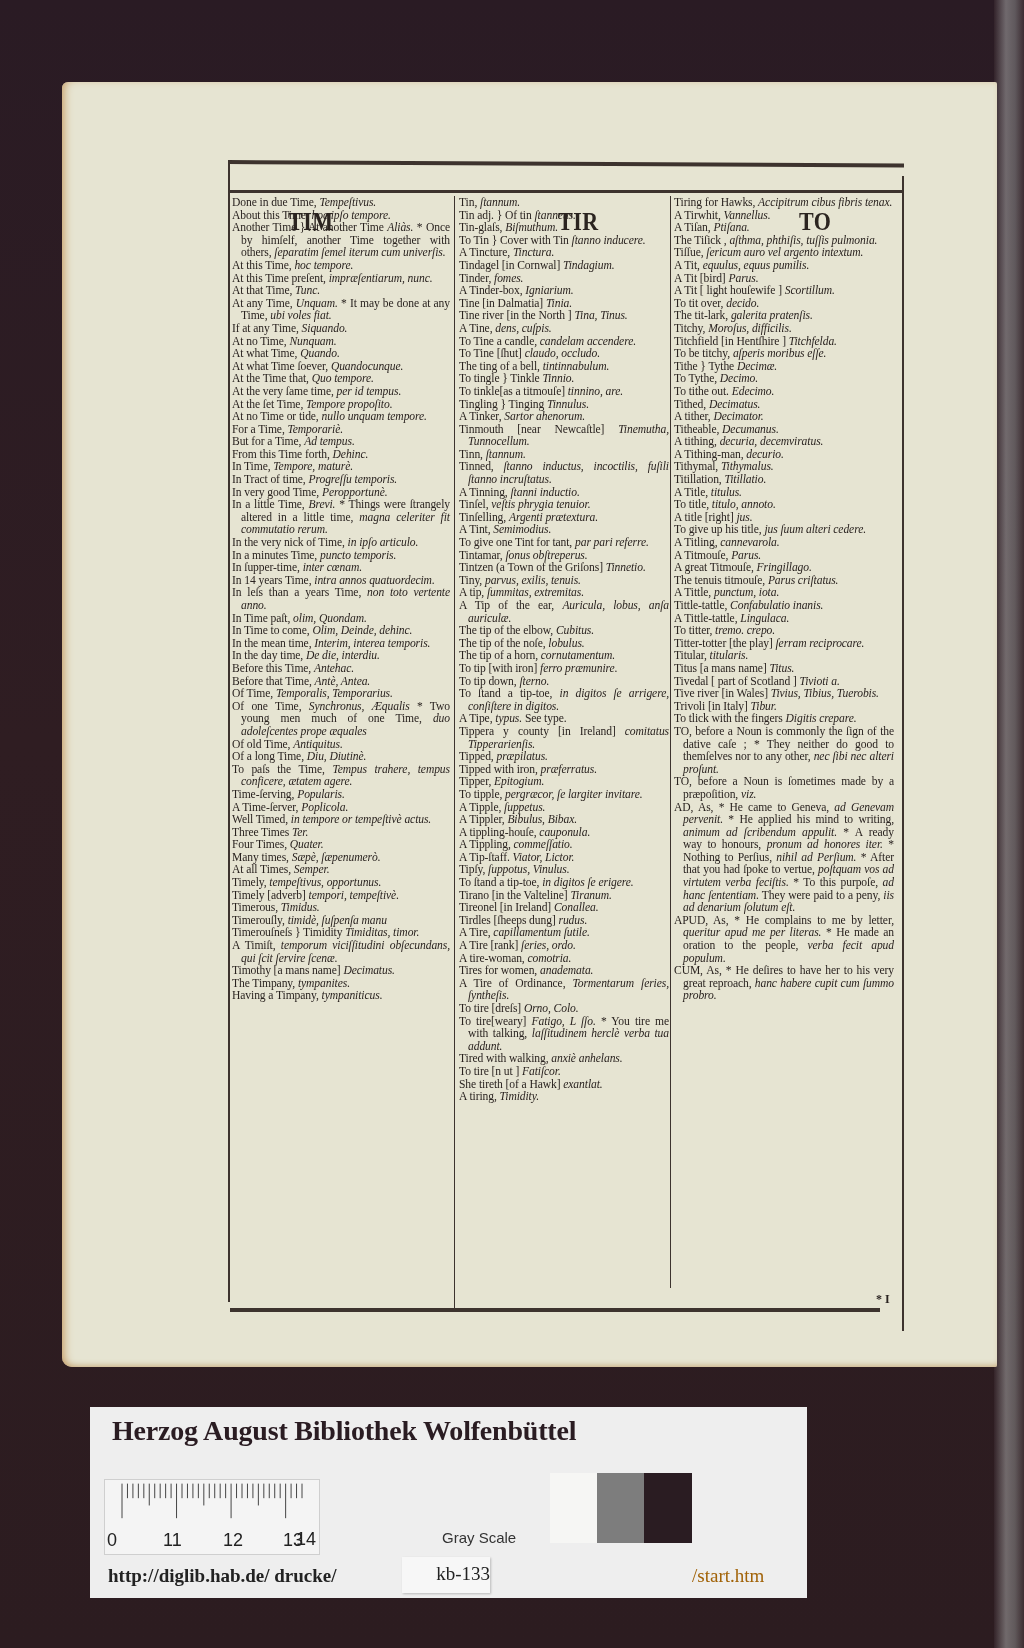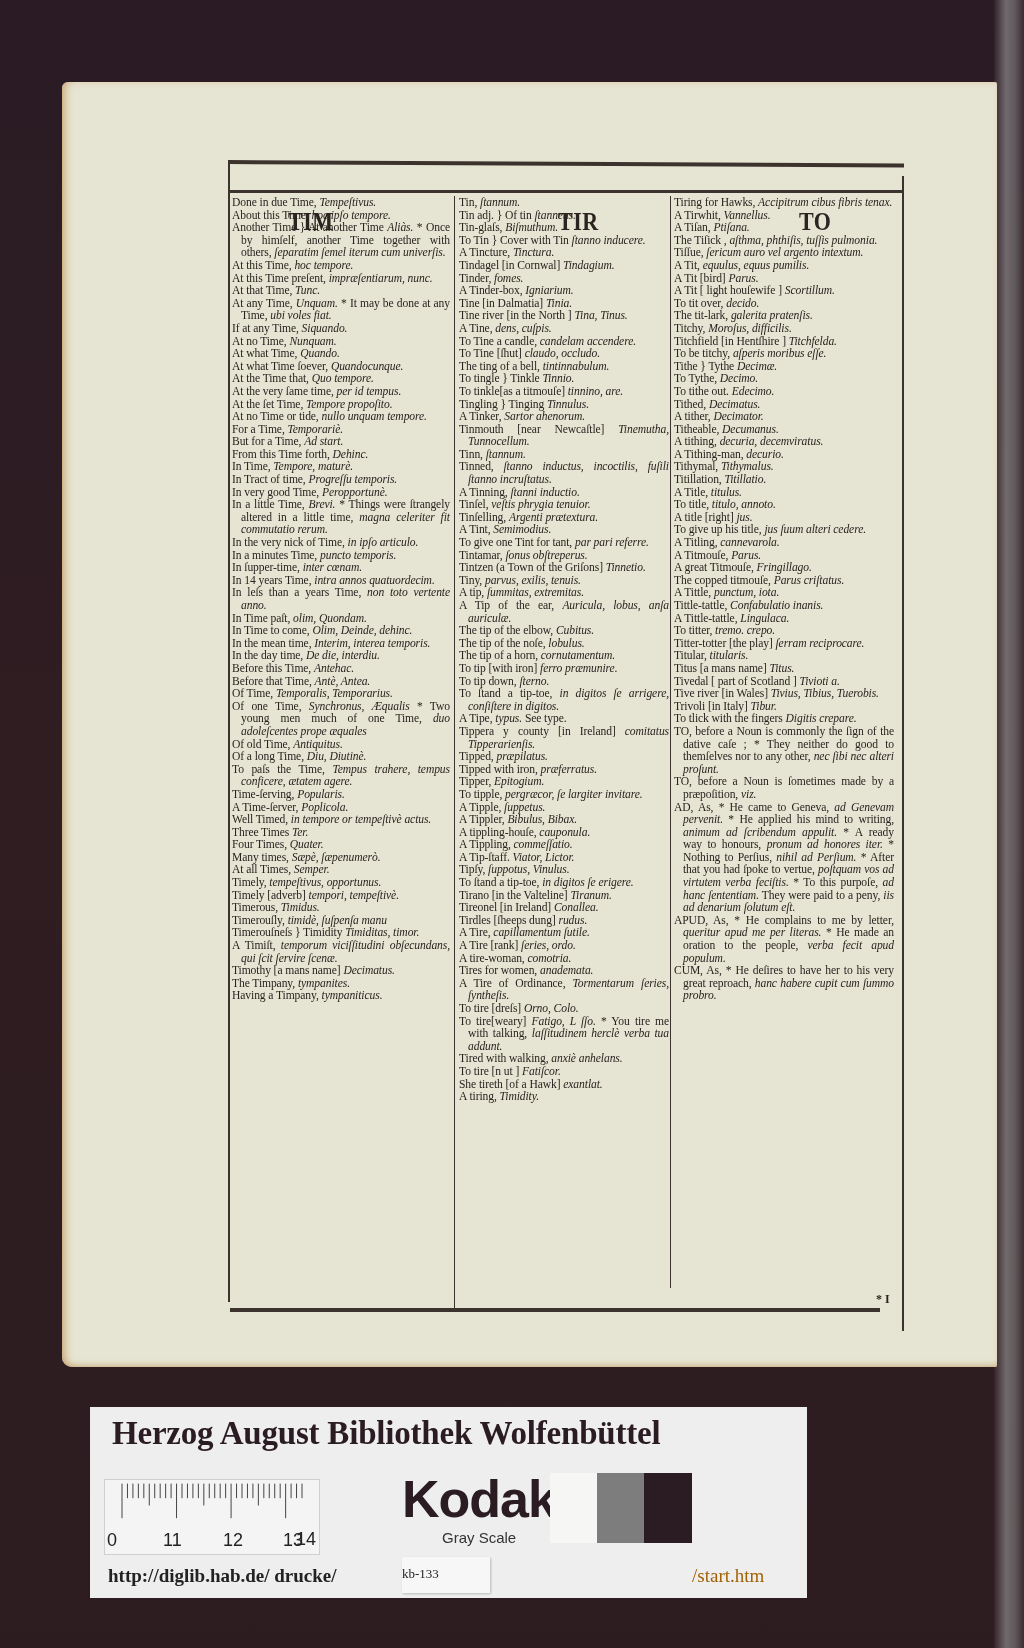--- a/index.html
+++ b/index.html
@@ -66,21 +66,21 @@
   .div2 { left:442px; height:1092px; }
   .entry { margin:0; padding-left:9px; text-indent:-9px; text-align:justify; }
   .entry .it { font-style:italic; }
   
   .card {
     position:absolute; left:90px; top:1407px; width:717px; height:191px;
     background:#eeeeee;
   }
   .card-title {
     position:absolute; left:22px; top:8px; width:680px;
-    font-family:"Liberation Serif", serif; font-weight:bold; font-size:33px;
+    font-family:"Liberation Serif", serif; font-weight:bold; font-size:28px;
     color:#2a1c22; white-space:nowrap; letter-spacing:-0.2px;
   }
   .ruler {
     position:absolute; left:14px; top:72px; width:214px; height:74px;
     background:#f4f4f4; border:1px solid #cfcfcf;
   }
   .ruler-ticks {
     position:absolute; left:0; top:0; width:214px; height:40px;
   }
   .ruler-num {
@@ -96,22 +96,22 @@
     position:absolute; left:352px; top:122px;
     font-family:"Liberation Sans", sans-serif; font-size:15px; color:#333;
   }
   .swatch { position:absolute; top:66px; height:70px; }
   .sw1 { left:460px; width:47px; background:#f6f6f4; }
   .sw2 { left:507px; width:47px; background:#7d7d7d; }
   .sw3 { left:554px; width:48px; background:#2a1c22; }
   .kb-box {
     position:absolute; left:312px; top:150px; width:88px; height:36px;
     background:#f7f7f7; box-shadow:1px 1px 2px #bbb;
-    font-family:"Liberation Serif", serif; font-size:13px; color:#222;
-    text-align:left; line-height:34px;
+    font-family:"Liberation Serif", serif; font-size:19px; color:#222;
+    text-align:right; line-height:34px;
   }
   .url-left {
     position:absolute; left:18px; top:158px;
     font-family:"Liberation Serif", serif; font-size:19px; color:#222;font-weight:bold;
   }
   .url-right {
     position:absolute; left:602px; top:158px;
     font-family:"Liberation Serif", serif; font-size:19px; color:#a16207;
   }
 </style>
@@ -146,21 +146,21 @@
       <p class="entry"><span>At any Time,</span> <span class="it">Unquam.</span> <span>* It may be done at any Time,</span> <span class="it">ubi voles fiat.</span> </p>
       <p class="entry"><span>If at any Time,</span> <span class="it">Siquando.</span> </p>
       <p class="entry"><span>At no Time,</span> <span class="it">Nunquam.</span> </p>
       <p class="entry"><span>At what Time,</span> <span class="it">Quando.</span> </p>
       <p class="entry"><span>At what Time ſoever,</span> <span class="it">Quandocunque.</span> </p>
       <p class="entry"><span>At the Time that,</span> <span class="it">Quo tempore.</span> </p>
       <p class="entry"><span>At the very ſame time,</span> <span class="it">per id tempus.</span> </p>
       <p class="entry"><span>At the ſet Time,</span> <span class="it">Tempore propoſito.</span> </p>
       <p class="entry"><span>At no Time or tide,</span> <span class="it">nullo unquam tempore.</span> </p>
       <p class="entry"><span>For a Time,</span> <span class="it">Temporariè.</span> </p>
-      <p class="entry"><span>But for a Time,</span> <span class="it">Ad start.</span> </p>
+      <p class="entry"><span>But for a Time,</span> <span class="it">Ad tempus.</span> </p>
       <p class="entry"><span>From this Time forth,</span> <span class="it">Dehinc.</span> </p>
       <p class="entry"><span>In Time,</span> <span class="it">Tempore, maturè.</span> </p>
       <p class="entry"><span>In Tract of time,</span> <span class="it">Progreſſu temporis.</span> </p>
       <p class="entry"><span>In very good Time,</span> <span class="it">Peropportunè.</span> </p>
       <p class="entry"><span>In a little Time,</span> <span class="it">Brevi.</span> <span>* Things were ſtrangely altered in a little time,</span> <span class="it">magna celeriter fit commutatio rerum.</span> </p>
       <p class="entry"><span>In the very nick of Time,</span> <span class="it">in ipſo articulo.</span> </p>
       <p class="entry"><span>In a minutes Time,</span> <span class="it">puncto temporis.</span> </p>
       <p class="entry"><span>In ſupper-time,</span> <span class="it">inter cœnam.</span> </p>
       <p class="entry"><span>In 14 years Time,</span> <span class="it">intra annos quatuordecim.</span> </p>
       <p class="entry"><span>In leſs than a years Time,</span> <span class="it">non toto vertente anno.</span> </p>
@@ -282,21 +282,21 @@
       <p class="entry"><span>A Tithing-man,</span> <span class="it">decurio.</span> </p>
       <p class="entry"><span>Tithymal,</span> <span class="it">Tithymalus.</span> </p>
       <p class="entry"><span>Titillation,</span> <span class="it">Titillatio.</span> </p>
       <p class="entry"><span>A Title,</span> <span class="it">titulus.</span> </p>
       <p class="entry"><span>To title,</span> <span class="it">titulo, annoto.</span> </p>
       <p class="entry"><span>A title [right]</span> <span class="it">jus.</span> </p>
       <p class="entry"><span>To give up his title,</span> <span class="it">jus ſuum alteri cedere.</span> </p>
       <p class="entry"><span>A Titling,</span> <span class="it">cannevarola.</span> </p>
       <p class="entry"><span>A Titmouſe,</span> <span class="it">Parus.</span> </p>
       <p class="entry"><span>A great Titmouſe,</span> <span class="it">Fringillago.</span> </p>
-      <p class="entry"><span>The copped titmouſe,</span> <span class="it">Parus criſtatus.</span> </p>
+      <p class="entry"><span>The tenuis titmouſe,</span> <span class="it">Parus criſtatus.</span> </p>
       <p class="entry"><span>A Tittle,</span> <span class="it">punctum, iota.</span> </p>
       <p class="entry"><span>Tittle-tattle,</span> <span class="it">Confabulatio inanis.</span> </p>
       <p class="entry"><span>A Tittle-tattle,</span> <span class="it">Lingulaca.</span> </p>
       <p class="entry"><span>To titter,</span> <span class="it">tremo. crepo.</span> </p>
       <p class="entry"><span>Titter-totter [the play]</span> <span class="it">ſerram reciprocare.</span> </p>
       <p class="entry"><span>Titular,</span> <span class="it">titularis.</span> </p>
       <p class="entry"><span>Titus [a mans name]</span> <span class="it">Titus.</span> </p>
       <p class="entry"><span>Tivedal [ part of Scotland ]</span> <span class="it">Tivioti a.</span> </p>
       <p class="entry"><span>Tive river [in Wales]</span> <span class="it">Tivius, Tibius, Tuerobis.</span> </p>
       <p class="entry"><span>Trivoli [in Italy]</span> <span class="it">Tibur.</span> </p>
@@ -353,21 +353,20 @@
         <line x1="206" y1="4" x2="206" y2="20"></line>
       </g>
     </svg>
     <span class="ruler-num" style="left:2px;">0</span>
     <span class="ruler-num" style="left:58px;">11</span>
     <span class="ruler-num" style="left:118px;">12</span>
     <span class="ruler-num" style="left:178px;">13</span>
 
   </div>
   <span class="ruler-num" style="position:absolute; left:206px; top:122px;">14</span>
-  <div class="kodak">Kodak</div>
   <div class="grayscale-label">Gray Scale</div>
   <div class="swatch sw1"></div>
   <div class="swatch sw2"></div>
   <div class="swatch sw3"></div>
   <div class="kb-box">kb-133</div>
   <div class="url-left">http://diglib.hab.de/ drucke/</div>
   <div class="url-right">/start.htm</div>
 </div>
 
 </body></html>

